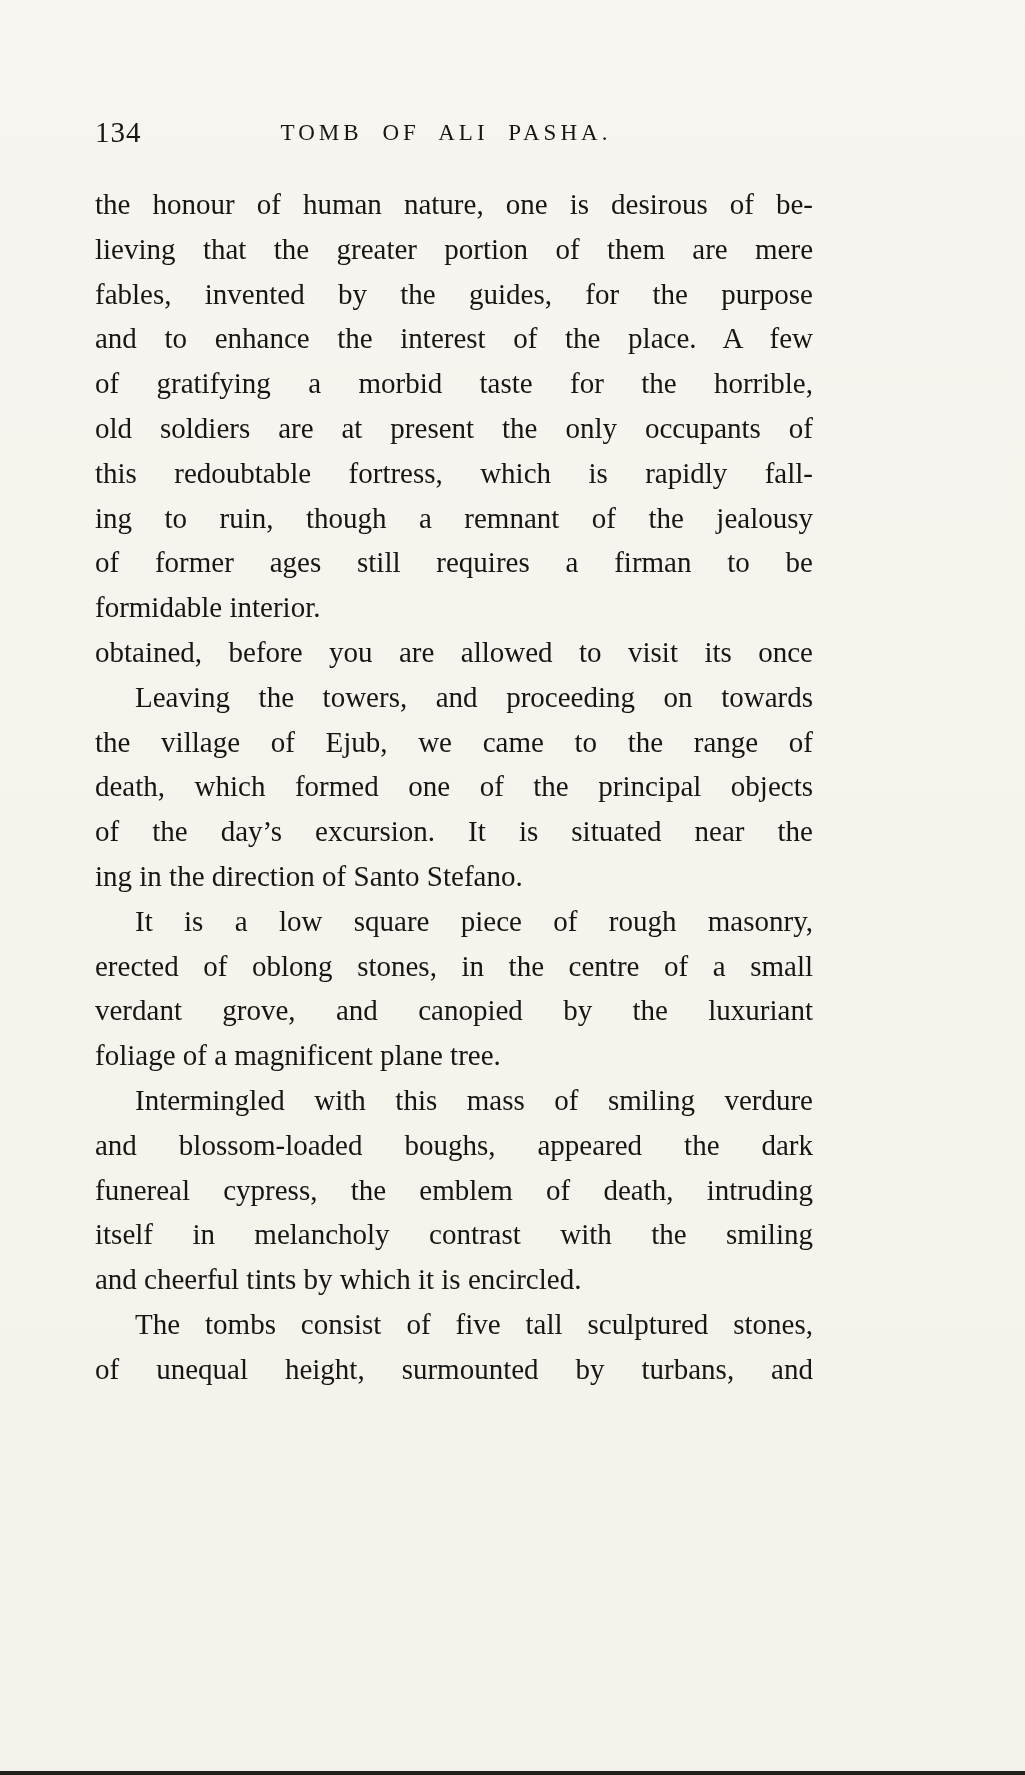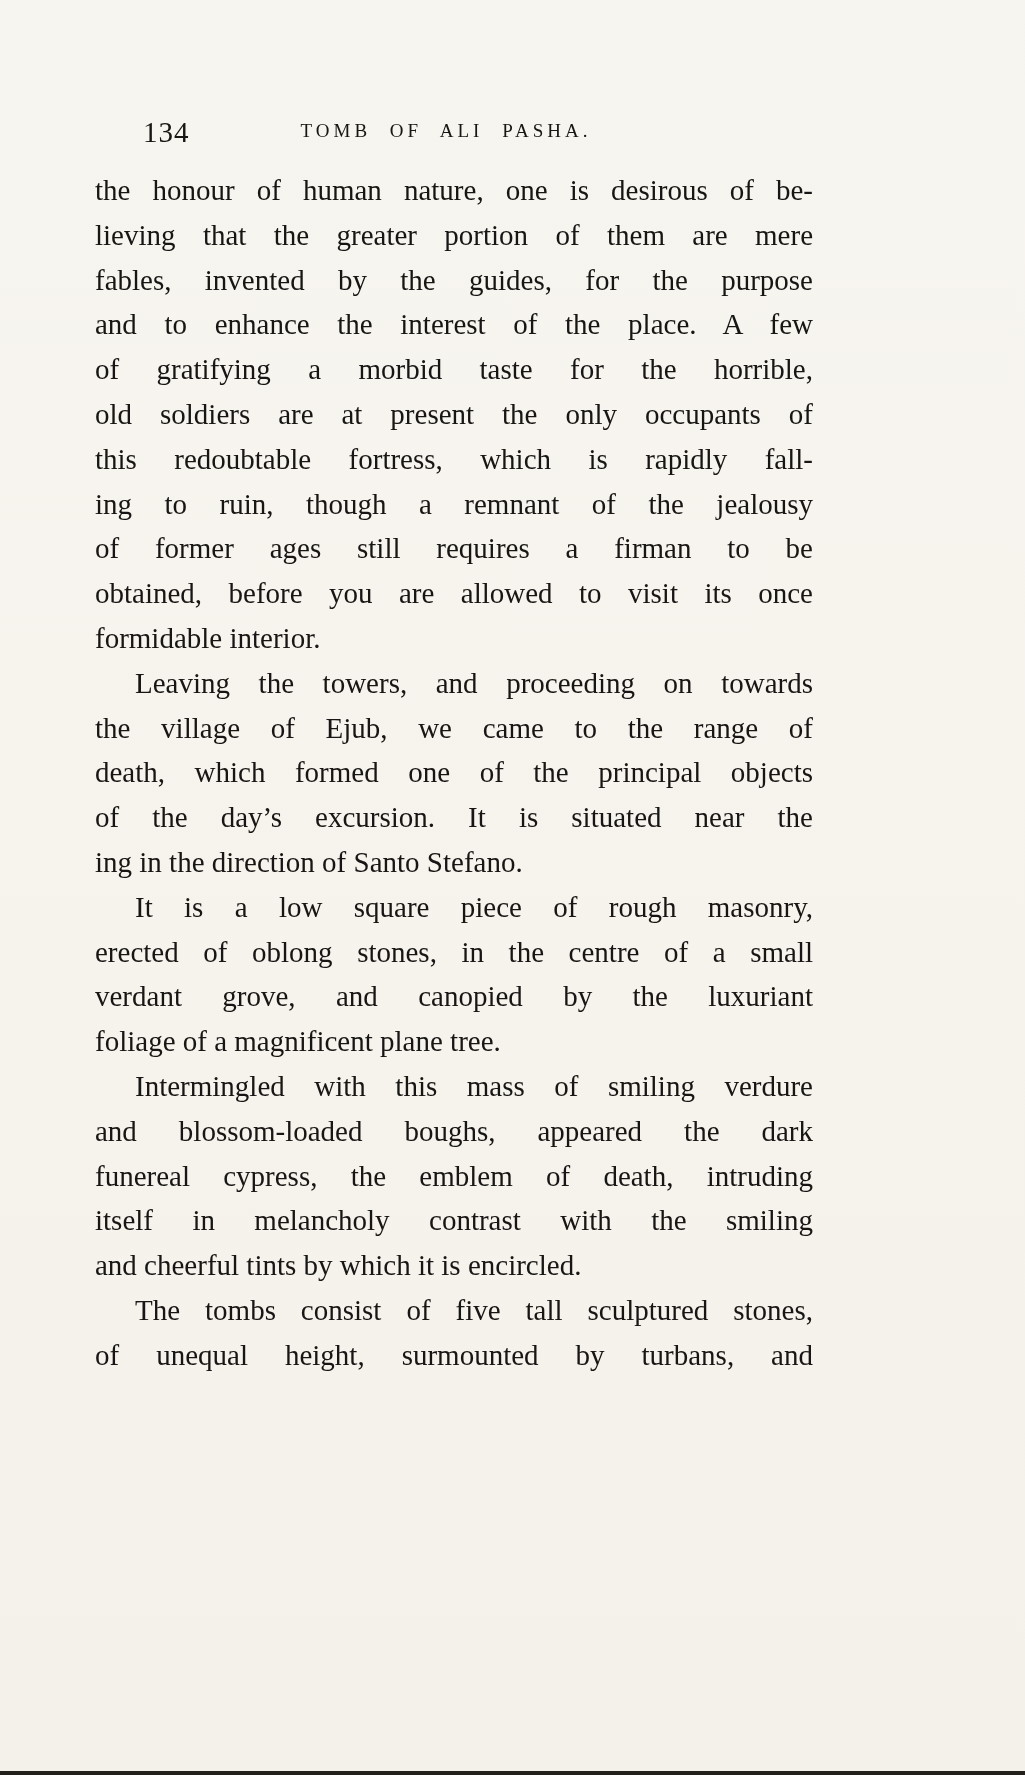--- a/index.html
+++ b/index.html
@@ -26,35 +26,34 @@
     left: 95px;
     width: 718px;
     height: 36px;
   }
   .page-number {
     position: absolute;
     left: 0;
     top: 0;
     font-size: 29px;
     letter-spacing: 1px;
-    margin-left: 48px;
   }
   .running-title {
     position: absolute;
     left: 0;
     right: 16px;
     top: 4px;
     text-align: center;
-    font-size: 19px;
+    font-size: 23px;
     letter-spacing: 4px;
     word-spacing: 10px;
   }
   .body-text {
     position: absolute;
-    top: 168px;
+    top: 182px;
     left: 95px;
     width: 718px;
     font-size: 29px;
     line-height: 44.8px;
   }
   .line {
     text-align: justify;
     text-align-last: justify;
     white-space: normal;
   }
@@ -85,22 +84,22 @@
   <div class="body-text" id="body-text">
       <div class="line">the honour of human nature, one is desirous of be-</div>
       <div class="line">lieving that the greater portion of them are mere</div>
       <div class="line">fables, invented by the guides, for the purpose</div>
       <div class="line">and to enhance the interest of the place.  A few</div>
       <div class="line">of gratifying a morbid taste for the horrible,</div>
       <div class="line">old soldiers are at present the only occupants of</div>
       <div class="line">this redoubtable fortress, which is rapidly fall-</div>
       <div class="line">ing to ruin, though a remnant of the jealousy</div>
       <div class="line">of former ages still requires a firman to be</div>
+      <div class="line lastline">formidable interior.</div>
       <div class="line">obtained, before you are allowed to visit its once</div>
-      <div class="line lastline">formidable interior.</div>
       <div class="line indent">Leaving the towers, and proceeding on towards</div>
       <div class="line">the village of Ejub, we came to the range of</div>
       <div class="line">death, which formed one of the principal objects</div>
       <div class="line">of the day’s excursion.  It is situated near the</div>
       <div class="line lastline">ing in the direction of Santo Stefano.</div>
       <div class="line indent">It is a low square piece of rough masonry,</div>
       <div class="line">erected of oblong stones, in the centre of a small</div>
       <div class="line">verdant grove, and canopied by the luxuriant</div>
       <div class="line lastline">foliage of a magnificent plane tree.</div>
       <div class="line indent">Intermingled with this mass of smiling verdure</div>

